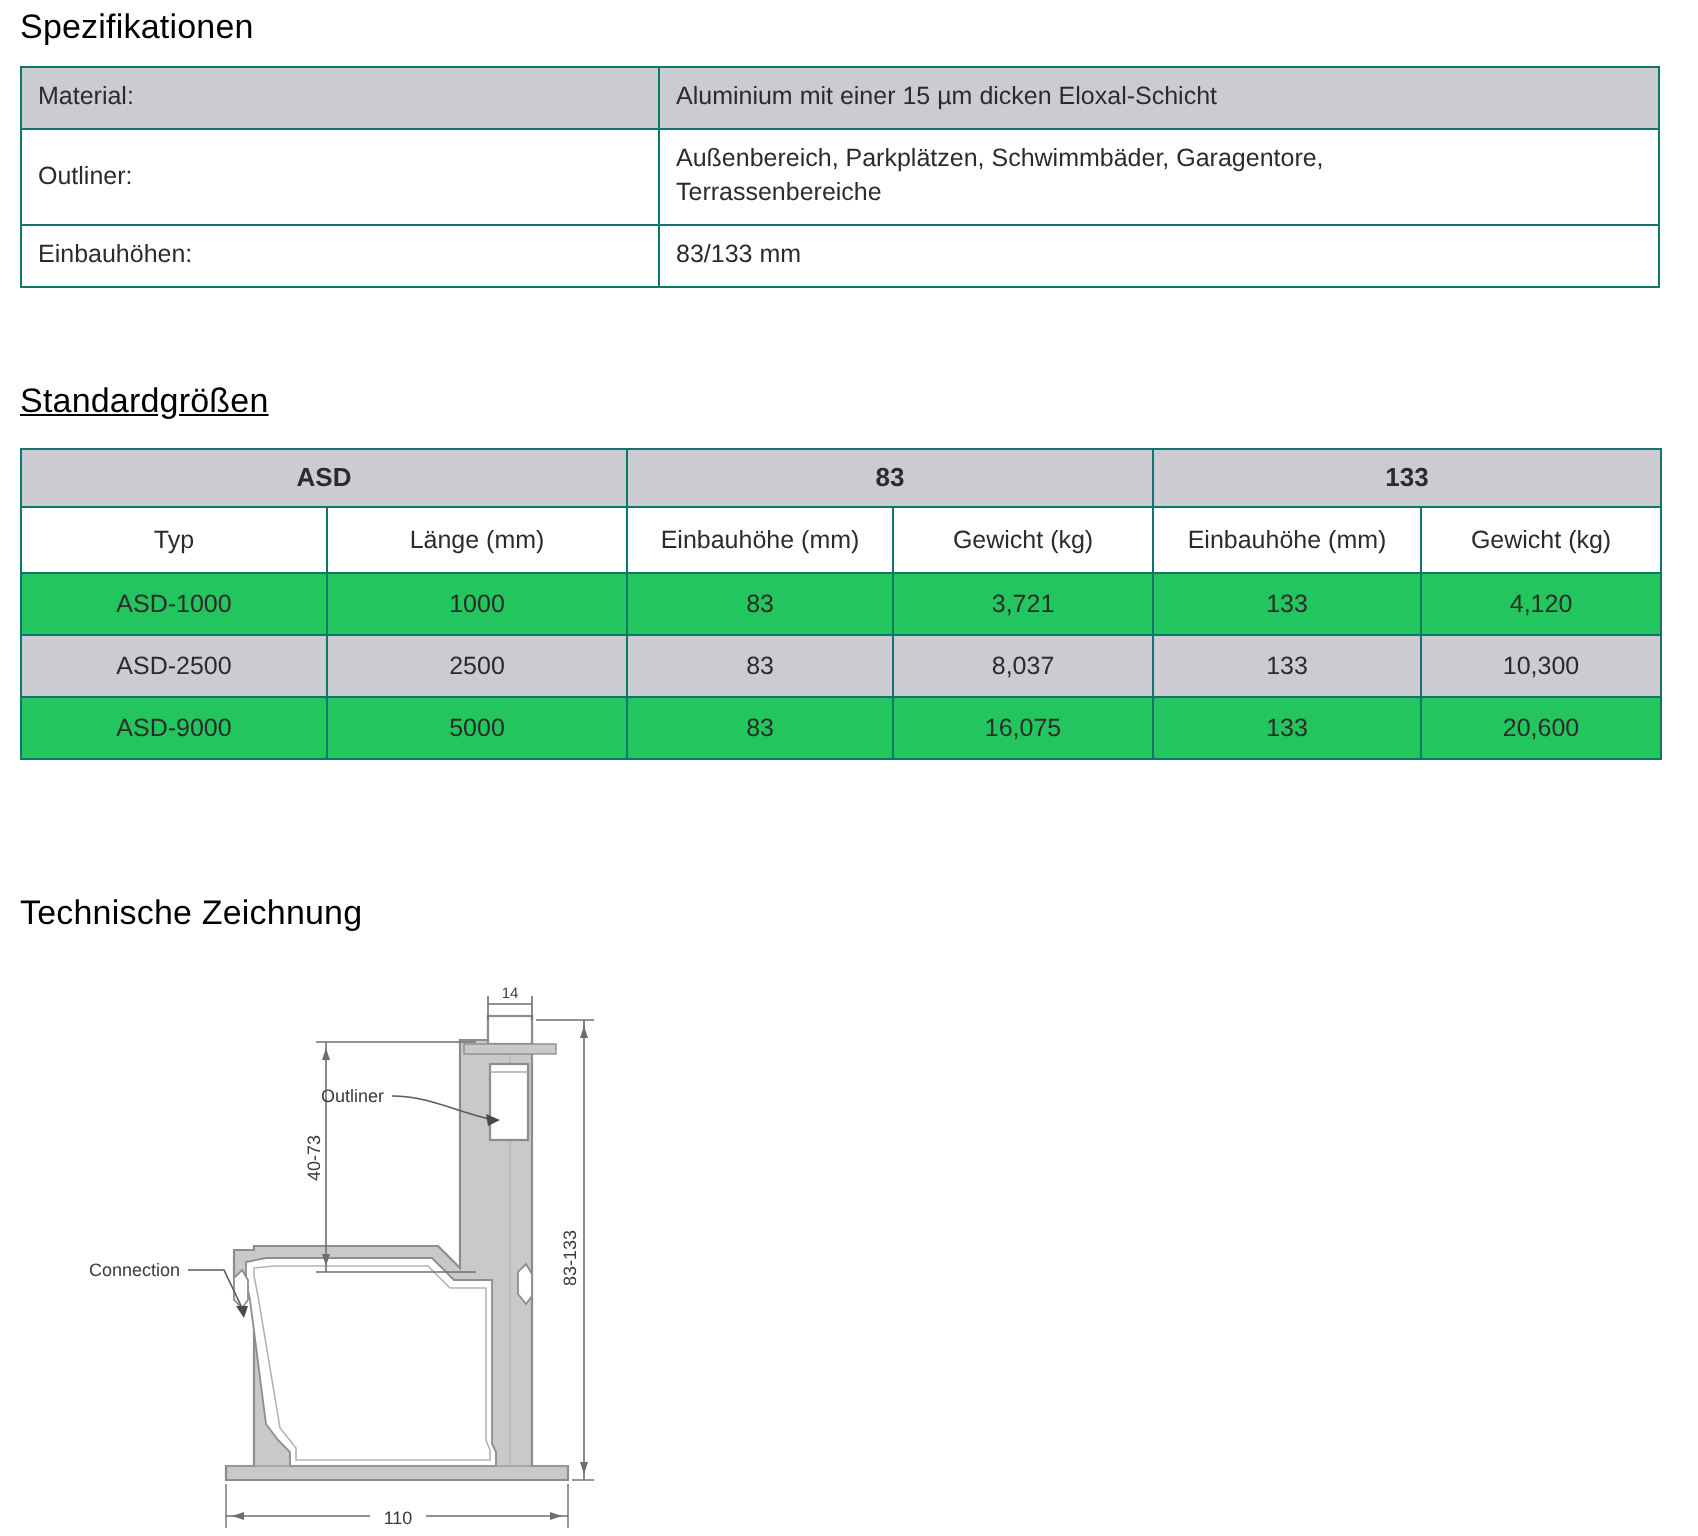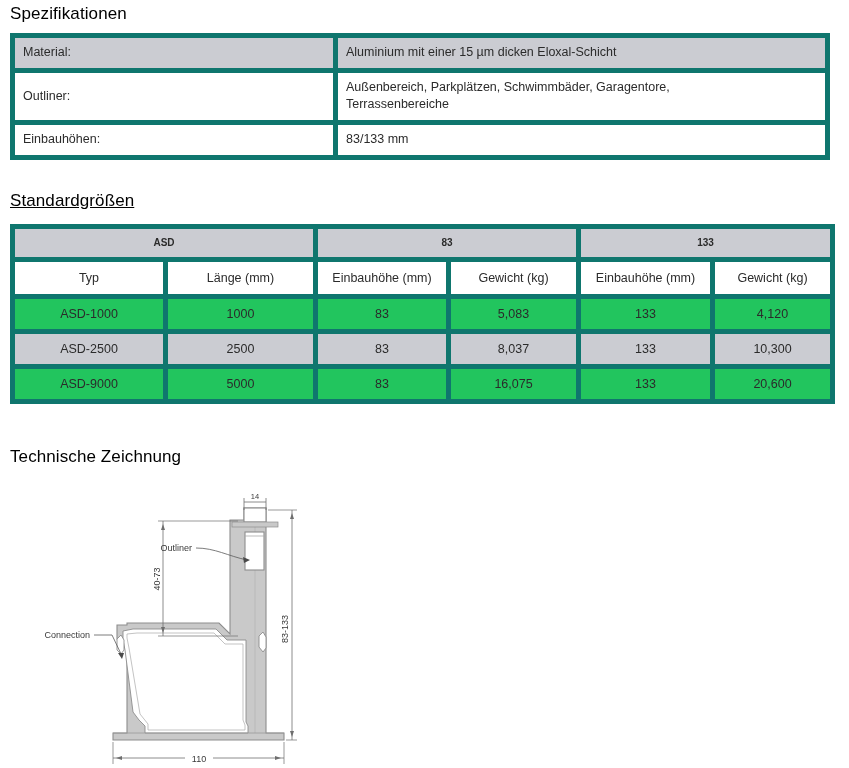--- a/index.html
+++ b/index.html
@@ -34,21 +34,21 @@
   #heading-drawing { top: 447px; }
 
   table.grid {
     position: absolute;
     border-collapse: collapse;
     font-size: 12.5px;
     color: #2b2b2b;
     table-layout: fixed;
   }
   table.grid td, table.grid th {
-    border: 5px solid #0f766e;
+    border: 1px solid #0f766e;
     padding: 0;
     font-weight: normal;
     vertical-align: middle;
   }
 
   
   #spec-table {
     left: 10px;
     top: 33px;
     width: 820px;
@@ -72,21 +72,21 @@
   }
   #sizes-table td {
     height: 24px;
     padding: 3px 4px;
     line-height: 18px;
   }
   #sizes-table tr.group-head td {
     background: #cbccd2;
     font-weight: bold;
     height: 22px;
-    font-size: 10px;
+    font-size: 13px;
   }
   #sizes-table tr.col-head td {
     background: #ffffff;
     height: 26px;
   }
   #sizes-table tr.row-shaded td { background: #cbccd2; }
   #sizes-table tr.row-plain td { background: #22c55e; }
 
   
   #drawing-wrap {
@@ -145,21 +145,21 @@
         <td>Länge (mm)</td>
         <td>Einbauhöhe (mm)</td>
         <td>Gewicht (kg)</td>
         <td>Einbauhöhe (mm)</td>
         <td>Gewicht (kg)</td>
       </tr>
       <tr class="row-plain">
         <td>ASD-1000</td>
         <td>1000</td>
         <td>83</td>
-        <td>5,083</td>
+        <td>3,721</td>
         <td>133</td>
         <td>4,120</td>
       </tr>
       <tr class="row-shaded">
         <td>ASD-2500</td>
         <td>2500</td>
         <td>83</td>
         <td>8,037</td>
         <td>133</td>
         <td>10,300</td>

